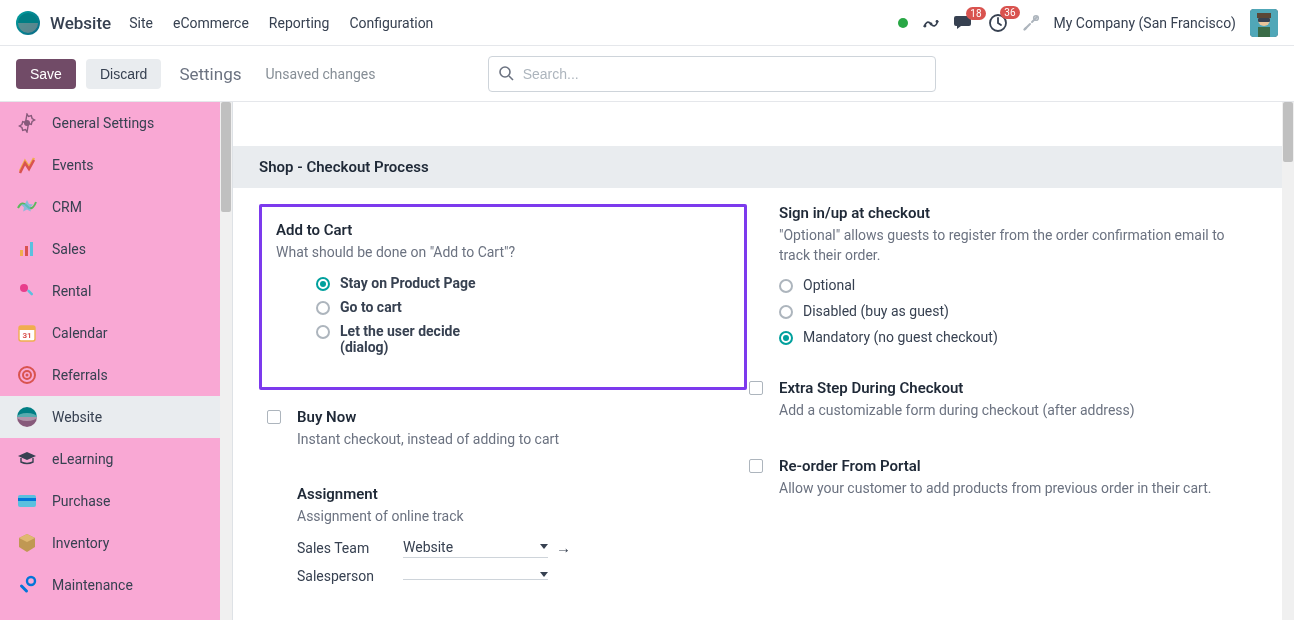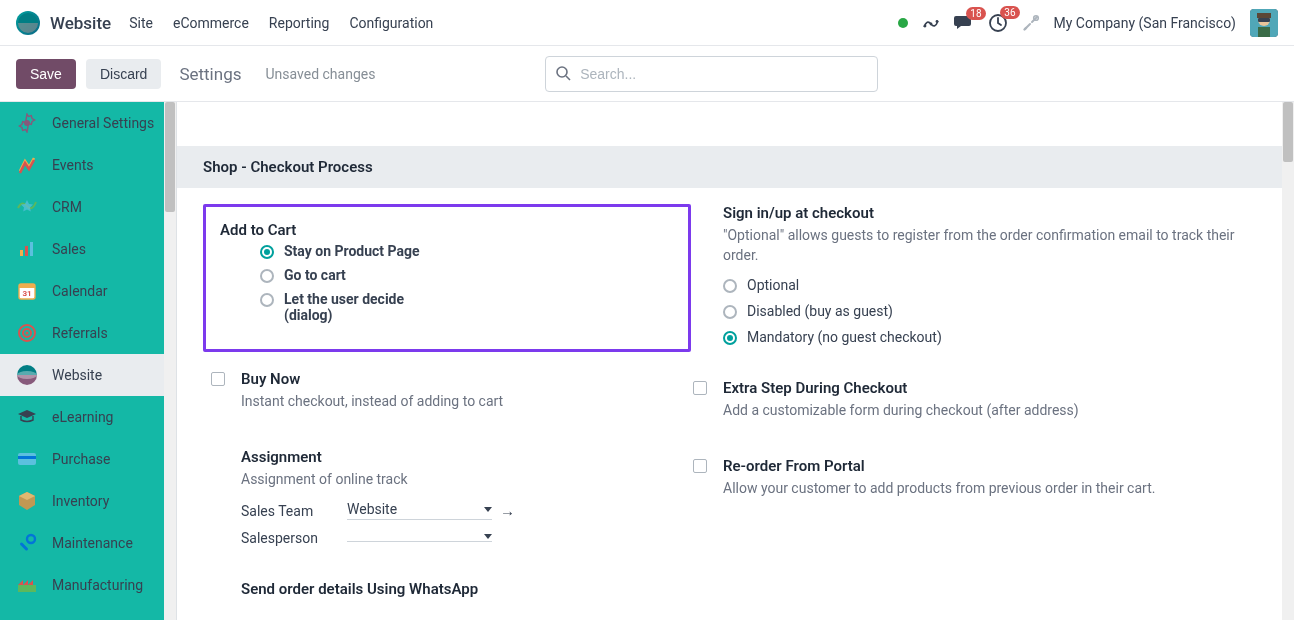--- a/index.html
+++ b/index.html
@@ -23,28 +23,28 @@
 .avatar { width: 28px; height: 28px; border-radius: 4px; background: #4b5563; display:flex; align-items:center; justify-content:center; overflow:hidden; }
 .avatar svg { width: 28px; height: 28px; }
 
 
 .controlbar { height: 56px; display: flex; align-items: center; padding: 0 16px; gap: 10px; border-bottom: 1px solid #e5e7eb; }
 .btn { border: none; border-radius: 4px; padding: 7px 14px; font-size: 14px; cursor: pointer; }
 .btn-primary { background: #714b67; color: #fff; }
 .btn-secondary { background: #e9ecef; color: #374151; }
 .breadcrumb-title { font-size: 17px; color: #6b7280; margin-left: 8px; }
 .unsaved { color: #868e96; margin-left: 14px; font-size: 14px; }
-.search-wrap { margin-left: auto; margin-right: auto; position: relative; width: 333px; transform: translateX(-120px); }
+.search-wrap { margin-left: auto; margin-right: auto; position: relative; width: 448px; transform: translateX(-120px); }
 .search-wrap input { width: 100%; height: 36px; border: 1px solid #ced4da; border-radius: 4px; padding: 0 12px 0 34px; font-size: 14px; color: #374151; }
 .search-wrap input::placeholder { color: #adb5bd; }
 .search-wrap .sicon { position: absolute; left: 10px; top: 9px; color: #6b7280; }
 
 
 .main { display: flex; height: calc(620px - 46px - 56px); }
-.sidebar { width: 176px; background: #14b8a6; overflow-y: auto; position: relative; }
+.sidebar { width: 232px; background: #f9a8d4; overflow-y: auto; position: relative; }
 .sidebar::-webkit-scrollbar { width: 10px; }
 .sb-scrollbar { position:absolute; right:0; top:0; width:12px; height:100%; background:#f0f0f0;}
 .sb-scrollbar .thumb { position:absolute; right:1px; width:10px; background:#c0c0c0; border-radius:2px; top:0; height:110px;}
 .side-item { display: flex; align-items: center; gap: 14px; padding: 10px 16px; color: #374151; font-size: 14px; cursor: pointer; }
 .side-item.active { background: #e9ecef; font-weight: 400; }
 .side-item .sicon-box { width: 22px; height: 22px; display:flex; align-items:center; justify-content:center; }
 
 .content { flex: 1; position: relative; background: #f9f9f9; overflow: hidden; border-left: 1px solid #dee2e6; }
 .content-scroll { position:absolute; top:0; left:0; right:12px; bottom:0; overflow:hidden; background:#fff;}
 .content-scrollbar { position:absolute; right:0; top:0; width:12px; height:100%; background:#f0f0f0;}
@@ -61,21 +61,21 @@
 .setting-title { font-weight: 600; color: #1f2937; font-size: 15px; margin-bottom: 4px; }
 .setting-desc { color: #6b7280; font-size: 14px; margin-bottom: 12px; line-height: 1.4; }
 .radio-list { padding-left: 40px; font-weight: bold; }
 .radio-item { display: flex; align-items: flex-start; gap: 10px; margin-bottom: 8px; font-size: 14px; color: #374151; }
 .radio { width: 14px; height: 14px; border: 2px solid #adb5bd; border-radius: 50%; display: inline-block; margin-top: 2px; flex-shrink:0; }
 .radio.checked { border-color: #00a09d; background: radial-gradient(circle, #00a09d 0%, #00a09d 40%, #fff 45%, #fff 100%); position:relative; }
 .radio.checked::after { content:""; position:absolute; width:6px; height:6px; background:#00a09d; border-radius:50%; top:2px; left:2px; }
 .radio.checked { background:#fff; }
 .checkbox { width: 14px; height: 14px; border: 1px solid #adb5bd; border-radius: 2px; display: inline-block; }
 
-.highlight-box { border: 3px solid #7c3aed; padding: 14px 14px 18px 14px; margin: 0 0 18px 0; border-radius: 2px; }
+.highlight-box { border: 3px solid #7c3aed; padding: 14px 14px 24px 14px; margin: 0 0 18px 0; border-radius: 2px; }
 .highlight-box .setting-block { margin-bottom:0; padding-left:0; }
 
 .field-row { display: flex; align-items: center; margin-bottom: 10px; font-size: 14px; }
 .field-row .flabel { width: 106px; color: #374151; }
 .field-row .fval { flex: 0 0 145px; color: #374151; border-bottom: 1px solid #ced4da; padding-bottom: 2px; display:flex; justify-content:space-between; align-items:center; }
 .caret-down { width:0; height:0; border-left:4px solid transparent; border-right:4px solid transparent; border-top:5px solid #374151; }
 .arrow-right-link { color:#374151; margin-left:8px; font-size:15px; }
 
 .col .radio-list2 { padding-left: 0; }
 .col .radio-list2 .radio-item { margin-bottom: 10px; }
@@ -188,20 +188,29 @@
           <svg width="18" height="18" viewBox="0 0 18 18">
             <rect x="2" y="10" width="3" height="6" fill="#f0ad4e"></rect>
             <rect x="7" y="6" width="3" height="10" fill="#d9534f"></rect>
             <rect x="12" y="2" width="3" height="14" fill="#5bc0de"></rect>
           </svg>
         </span>
       <span>Sales</span>
     </div>
     <div class="side-item">
       <span class="sicon-box">
+          <svg width="18" height="18" viewBox="0 0 18 18">
+            <circle cx="6" cy="6" r="4" fill="#e83e8c"></circle>
+            <rect x="9" y="9" width="7" height="2.5" rx="1.2" fill="#5bc0de" transform="rotate(45 12 10)"></rect>
+          </svg>
+        </span>
+      <span>Rental</span>
+    </div>
+    <div class="side-item">
+      <span class="sicon-box">
           <svg width="20" height="20" viewBox="0 0 20 20">
             <rect x="2" y="3" width="16" height="15" rx="2" fill="#fff" stroke="#f0ad4e" stroke-width="1.4"></rect>
             <rect x="2" y="3" width="16" height="4" fill="#f0ad4e"></rect>
             <text x="10" y="15" font-size="8" text-anchor="middle" fill="#d9534f" font-weight="bold">31</text>
           </svg>
         </span>
       <span>Calendar</span>
     </div>
     <div class="side-item">
       <span class="sicon-box">
@@ -278,20 +287,21 @@
     <div class="content-scroll">
       <div class="blank-top"></div>
       <div class="section-header">Shop - Checkout Process</div>
       <div class="settings-body">
 
         <div class="col" style="flex:0 0 520px;">
           <div class="highlight-box">
             <div class="setting-block">
               <div class="body-col">
                 <div class="setting-title">Add to Cart</div>
+                <div class="setting-desc">What should be done on "Add to Cart"?</div>
                 <div class="radio-list">
                   <div class="radio-item">
                     <span class="radio checked"></span>
                     <span>Stay on Product Page</span>
                   </div>
                   <div class="radio-item">
                     <span class="radio"></span>
                     <span>Go to cart</span>
                   </div>
                   <div class="radio-item">

